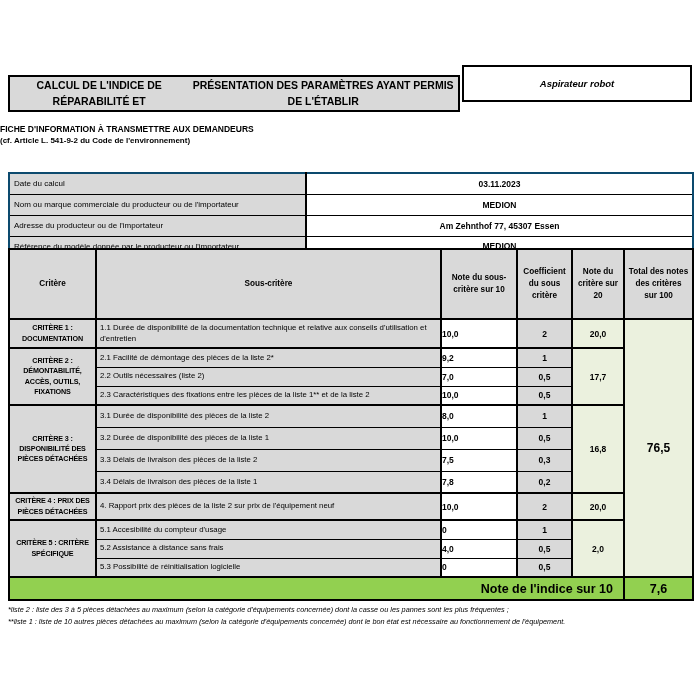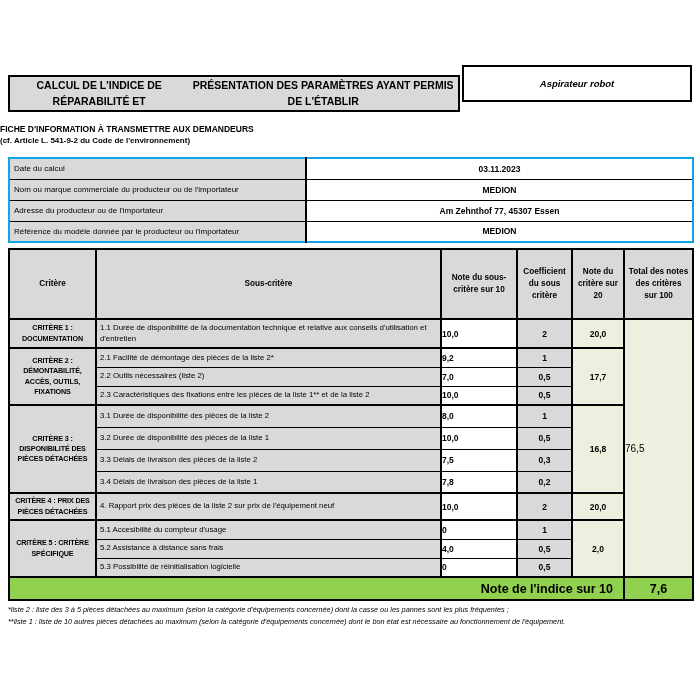--- a/index.html
+++ b/index.html
@@ -13,41 +13,41 @@
   .product-box{position:absolute;left:462px;top:65px;width:230px;height:37px;background:#fff;
     border:2px solid #000;box-sizing:border-box;display:flex;justify-content:center;align-items:center;
     font-weight:bold;font-style:italic;font-size:9.5px;}
 
   
   .subtitle{position:absolute;left:0;top:123px;width:524px;text-align:left;font-weight:bold;}
   .subtitle .l1{font-size:8.5px;line-height:12px;}
   .subtitle .l2{font-size:8px;line-height:12px;}
 
   
-  .info-table{position:absolute;left:8px;top:157px;width:684px;border-collapse:collapse;table-layout:fixed;
-    border:2px solid #0ea5e9;}
+  .info-table{position:absolute;left:8px;top:172px;width:684px;border-collapse:collapse;table-layout:fixed;
+    border:2px solid #0c4a6e;}
   .info-table td{border:1px solid #000;height:21px;box-sizing:border-box;}
   .info-table td.lbl{background:#d9d9d9;font-size:8px;padding:0 0 0 4px;border-right:2px solid #000;}
   .info-table td.val{background:#fff;font-size:8.5px;font-weight:bold;text-align:center;}
 
   
   .crit-table{position:absolute;left:8px;top:248px;width:684px;border-collapse:collapse;table-layout:fixed;
     border:2px solid #000;}
   .crit-table td,.crit-table th{border-left:2px solid #000;border-right:2px solid #000;
     border-top:1px solid #000;border-bottom:1px solid #000;box-sizing:border-box;padding:0;}
   .crit-table th{background:#d9d9d9;font-size:8.2px;font-weight:bold;text-align:center;
     vertical-align:middle;white-space:pre-line;line-height:1.45;border-bottom:2px solid #000;}
   .crit-table .gstart td{border-top:2px solid #000;}
   td.crit{background:#d9d9d9;font-weight:bold;font-size:7.2px;letter-spacing:-0.15px;text-align:center;
     vertical-align:middle;white-space:pre-line;line-height:1.4;padding:0 1px;}
   td.sub{background:#d9d9d9;font-size:7.8px;text-align:left;vertical-align:middle;padding:1px 3px;line-height:1.3;}
   td.n10{background:#fff;font-weight:bold;font-size:8.5px;text-align:left;vertical-align:middle;}
   td.coef{background:#d9d9d9;font-weight:bold;font-size:8.5px;text-align:center;vertical-align:middle;}
   td.n20{background:#ebf1de;font-weight:bold;font-size:8.5px;text-align:center;vertical-align:middle;}
-  td.total{background:#ebf1de;font-weight:normal;font-size:10px;text-align:left;vertical-align:middle;}
+  td.total{background:#ebf1de;font-weight:bold;font-size:12px;text-align:center;vertical-align:middle;}
   .index-row td{background:#92d050;border:2px solid #000;font-weight:bold;}
   td.index-label{text-align:right;font-size:12.5px;padding-right:10px;vertical-align:middle;}
   td.index-value{text-align:center;font-size:12.5px;vertical-align:middle;}
 
   
   .footnotes{position:absolute;left:8px;top:604px;width:660px;font-style:italic;font-size:7.3px;line-height:12px;}
 </style>
 </head>
 <body>
 

